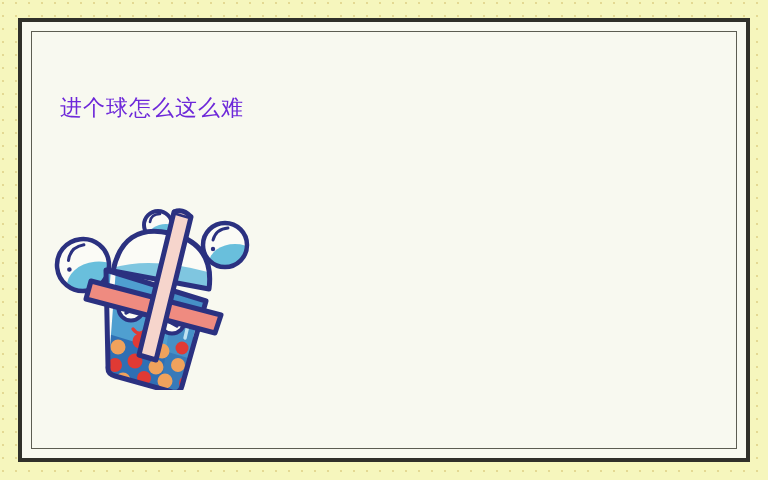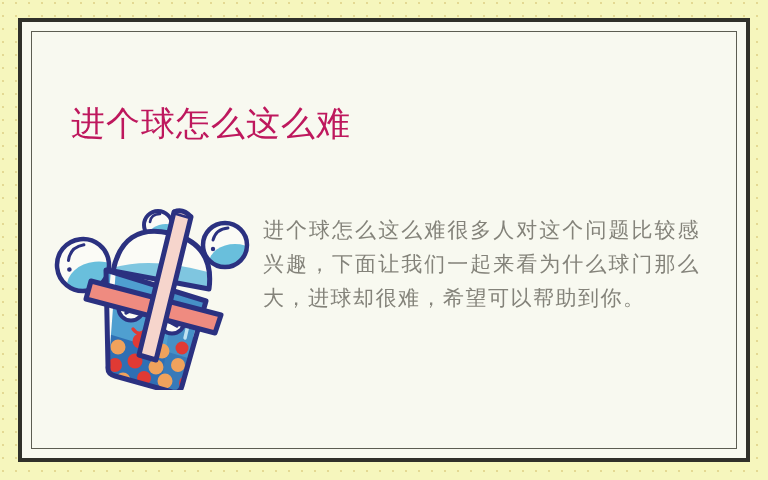--- a/index.html
+++ b/index.html
@@ -51,26 +51,26 @@
 
   
   #content {
     position: absolute;
     left: 0; top: 0; right: 0; bottom: 0;
   }
 
   
   #page-title {
     position: absolute;
-    left: 39px;
+    left: 28px;
     top: 47px;
-    font-size: 34px;
+    font-size: 22px;
     line-height: 1.25;
     letter-spacing: 1px;
-    color: #be185d;
+    color: #6d28d9;
     white-space: nowrap;
     font-weight: 400;
   }
 
   
   #illustration {
     position: absolute;
     left: 11px;
     top: 143px;
     width: 210px;
@@ -213,18 +213,17 @@
               <path d="M48 106 L178 140 L172 158 L43 124 Z" fill="#ef8b80" stroke="#2b3180" stroke-width="5" stroke-linejoin="round"></path>
             </g>
 
             <g>
               <path d="M131 37 L148 42 L113 185 L96 180 Z" fill="#f6d5cc" stroke="#2b3180" stroke-width="5" stroke-linejoin="round"></path>
               <path d="M131 37 Q140 33 148 42" fill="#f6d5cc" stroke="#2b3180" stroke-width="5" stroke-linejoin="round"></path>
             </g>
           </svg>
         </div>
 
-        <p id="body-text">进个球怎么这么难很多人对这个问题比较感兴趣，下面让我们一起来看为什么球门那么大，进球却很难，希望可以帮助到你。</p>
 
       </div>
     </div>
   </div>
 </div>
 
 </body></html>

